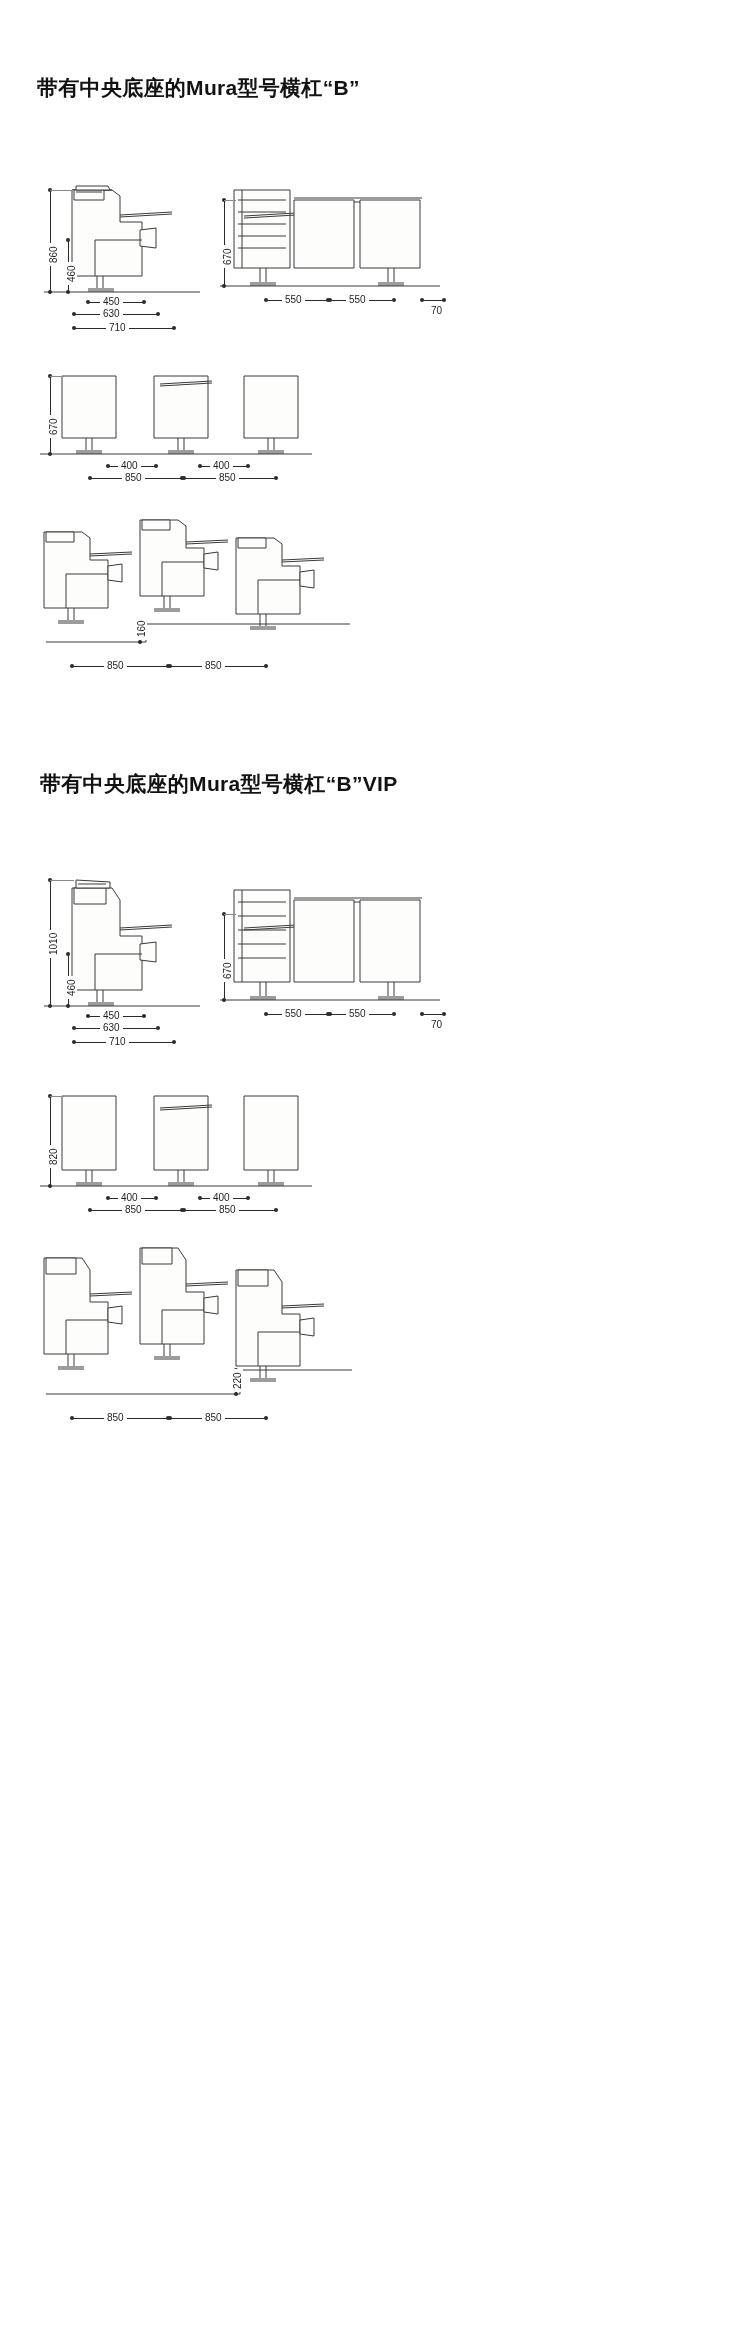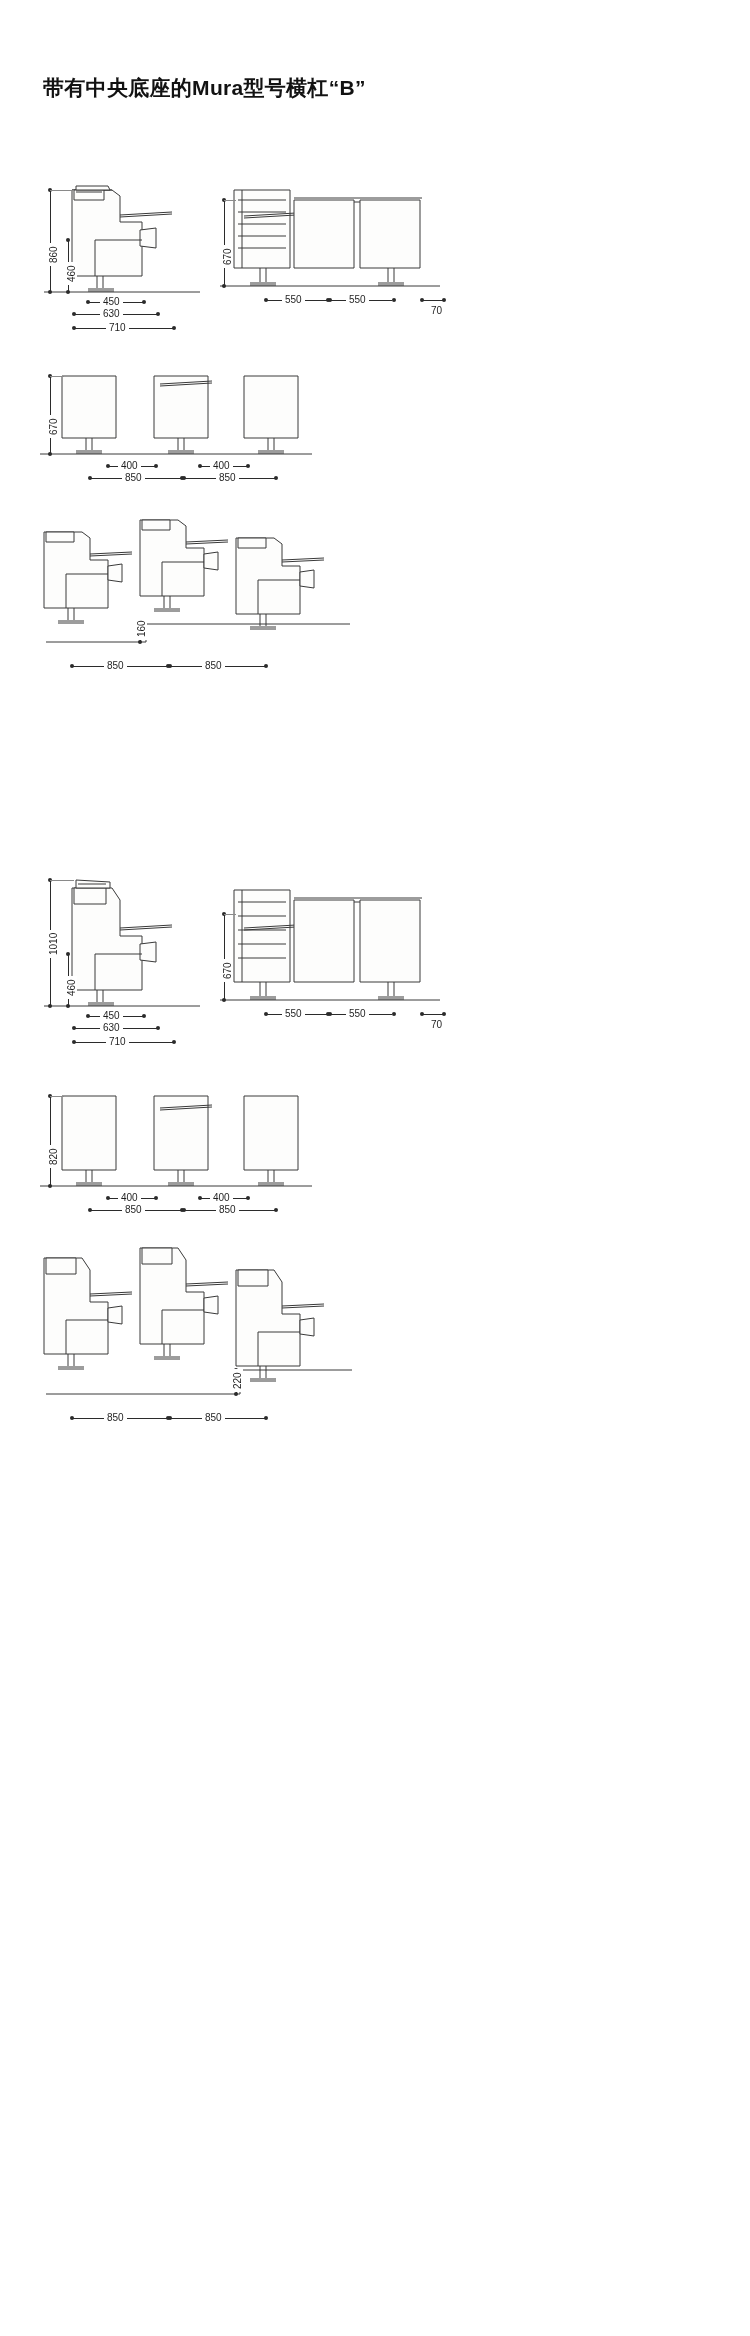--- a/index.html
+++ b/index.html
@@ -13,21 +13,21 @@
   .page { position:relative; width:750px; height:2336px; overflow:hidden; }
 
   .section-title {
     position:absolute;
     font-size:21px;
     font-weight:600;
     letter-spacing:0.3px;
     color:#121212;
     white-space:nowrap;
   }
-  #title-1 { left:43px; top:74px; }
+  #title-1 { left:37px; top:74px; }
   #title-2 { left:40px; top:770px; }
 
   .block { position:absolute; }
   .hln { height:1px; }
   .dimln { position:absolute; background:#2b2b2b; height:1px; }
   .dimvl { position:absolute; background:#2b2b2b; width:1px; }
   .ext { position:absolute; background:#8a8a8a; }
   .dot { position:absolute; width:4px; height:4px; background:#2b2b2b; border-radius:50%; }
   .dimtxt {
     position:absolute;
@@ -275,20 +275,21 @@
     <div class="dot" style="left:70px; top:174px;"></div>
     <div class="dot" style="left:166px; top:174px;"></div>
     <div class="dimtxt" style="left:104px; top:170px;">850</div>
 
     <div class="dimln" style="left:170px; top:176px; width:96px;"></div>
     <div class="dot" style="left:168px; top:174px;"></div>
     <div class="dot" style="left:264px; top:174px;"></div>
     <div class="dimtxt" style="left:202px; top:170px;">850</div>
   </div>
 
+  <div class="section-title" id="title-2">带有中央底座的Mura型号横杠“B”VIP</div>
 
   <div class="block" style="left:0; top:690px; width:260px; height:380px;">
     <div class="svgwrap">
       <svg width="260" height="380">
         <path class="stroke-fill" d="M72,198 L72,300 L142,300 L142,246 L120,246 L120,210 L112,198 Z"></path>
         <path class="stroke-fill" d="M74,198 L74,214 L106,214 L106,198 Z"></path>
         <path class="stroke-fill" d="M76,190 L76,198 L110,198 L110,192 Z"></path>
         <path class="stroke" d="M78,194 L106,194"></path>
         <path class="stroke" d="M120,238 L172,235"></path>
         <path class="stroke" d="M120,240 L172,237"></path>

